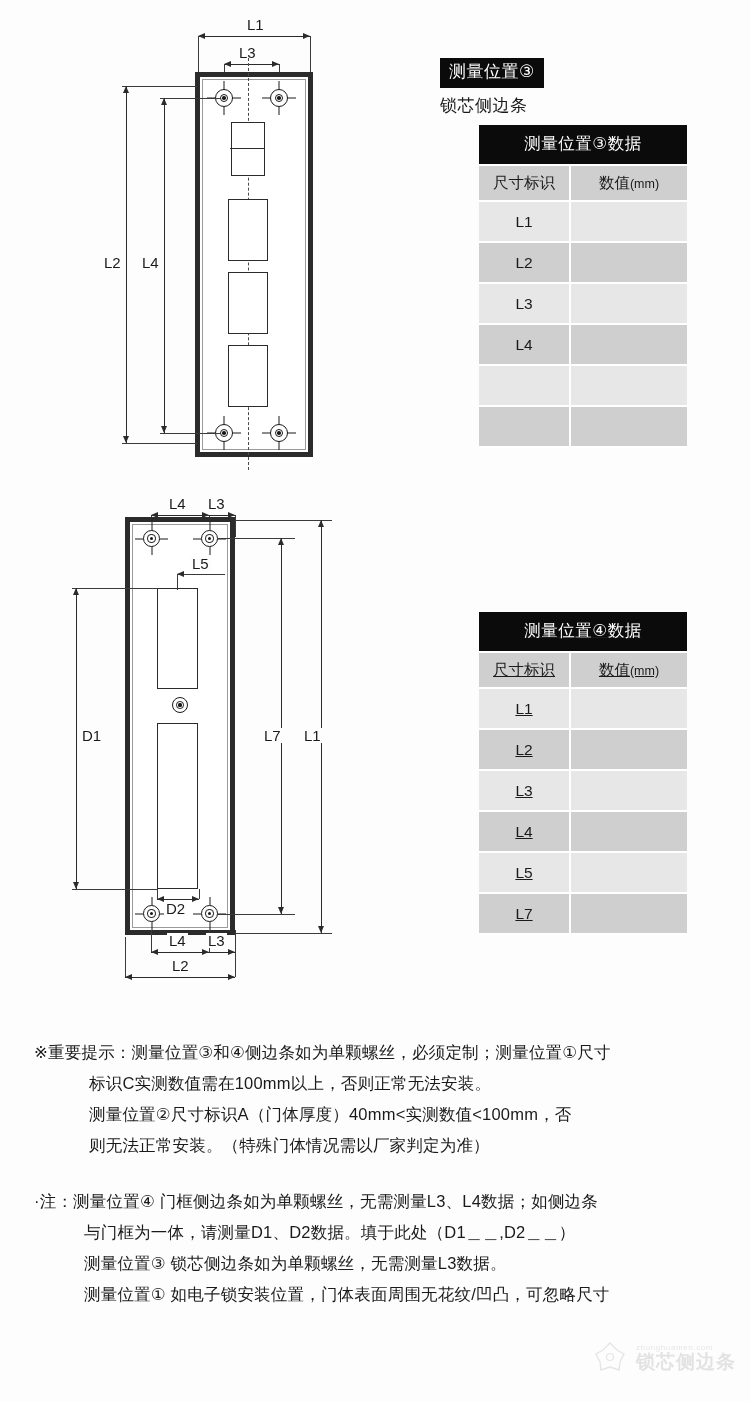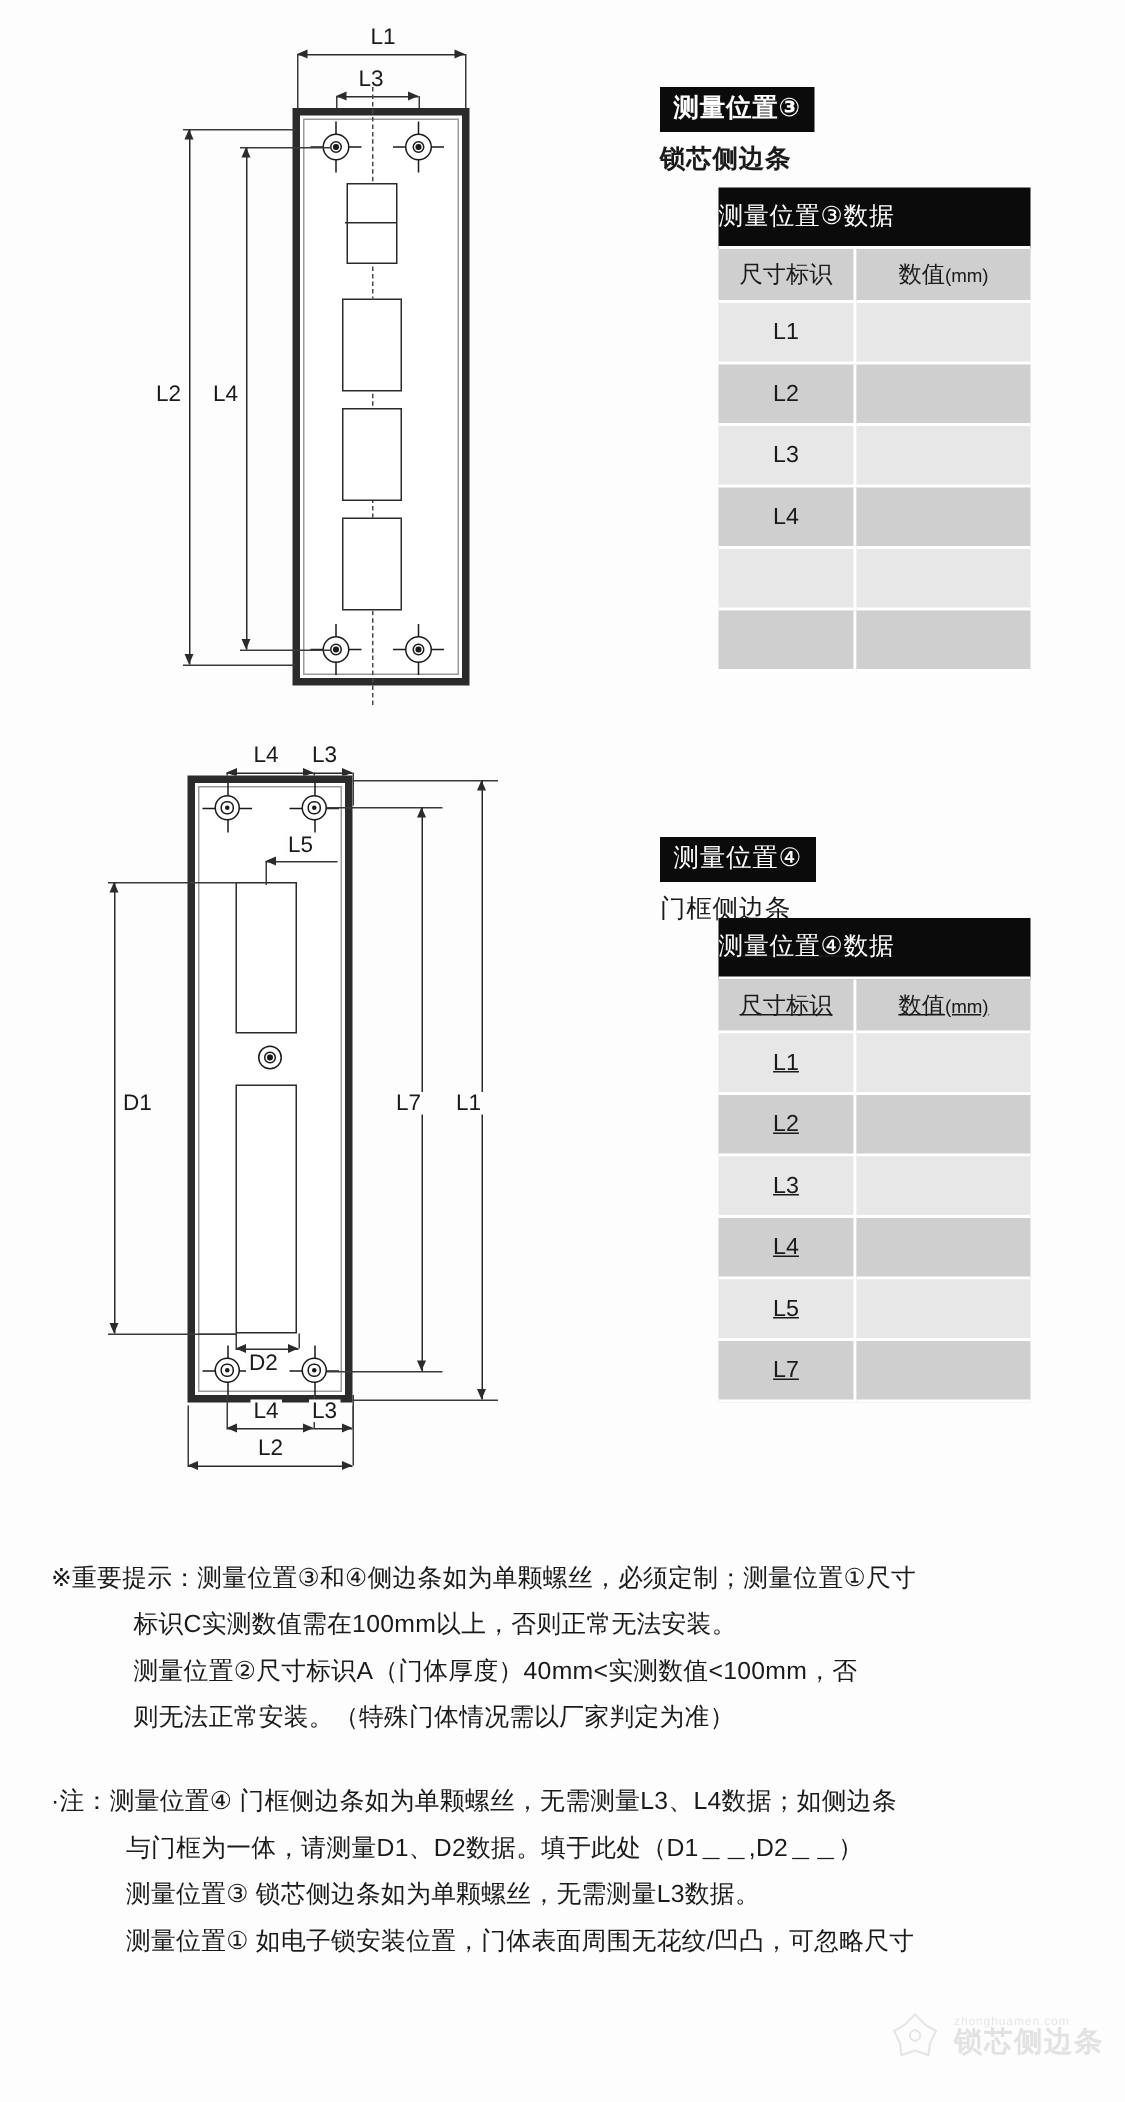--- a/index.html
+++ b/index.html
@@ -141,21 +141,21 @@
   .tbl {
     position: absolute;
     border-collapse: separate;
     border-spacing: 0;
     width: 208px;
   }
   .tbl .thead-black {
     background: #0b0b0b;
     color: #ffffff;
     font-size: 16.5px;
-    text-align: left;
+    text-align: center;
     padding: 7px 0 8px 0;
     letter-spacing: .5px;
   }
   .tbl td {
     font-size: 15.5px;
     text-align: center;
     height: 41px;
     color: #1a1a1a;
     border-right: 2px solid #ffffff;
     border-bottom: 2px solid #ffffff;
@@ -378,21 +378,21 @@
     <div class="dim-label" style="left:194px; top:443px;">L3</div>
 
     <div class="dim-h" style="left:113px; top:487px; width:110px;"></div>
     <div class="arrow-l" style="left:113px; top:483.8px;"></div>
     <div class="arrow-r" style="left:216px; top:483.8px;"></div>
     <div class="ext-v" style="left:113px; top:447px; height:40px;"></div>
     <div class="ext-v" style="left:223px; top:447px; height:40px;"></div>
     <div class="dim-label" style="left:158px; top:468px;">L2</div>
   </div>
 
-  <div class="panel" style="left:428px; top:58px;font-weight:bold;">
+  <div class="panel" style="left:428px; top:58px;">
     <div class="panel-tag">测量位置③</div>
     <div class="panel-sub">锁芯侧边条</div>
   </div>
 
   <table class="tbl" style="left:467px; top:125px;">
     <tbody>
         <tr>
       <td class="thead-black" colspan="2">测量位置③数据</td>
     </tr>
     <tr class="hdr">
@@ -419,24 +419,20 @@
       <td class="c1"></td>
       <td class="c2"></td>
     </tr>
     <tr class="even">
       <td class="c1"></td>
       <td class="c2"></td>
     </tr>
   </tbody>
     </table>
 
-  <div class="panel" style="left:428px; top:558px;">
-    <div class="panel-tag">测量位置④</div>
-    <div class="panel-sub">门框侧边条</div>
-  </div>
 
   <table class="tbl" style="left:467px; top:612px;text-decoration:underline;">
     <tbody>
         <tr>
       <td class="thead-black" colspan="2">测量位置④数据</td>
     </tr>
     <tr class="hdr">
       <td class="c1">尺寸标识</td>
       <td class="c2"><span>数值</span><span class="unit-sm">(mm)</span></td>
     </tr>

